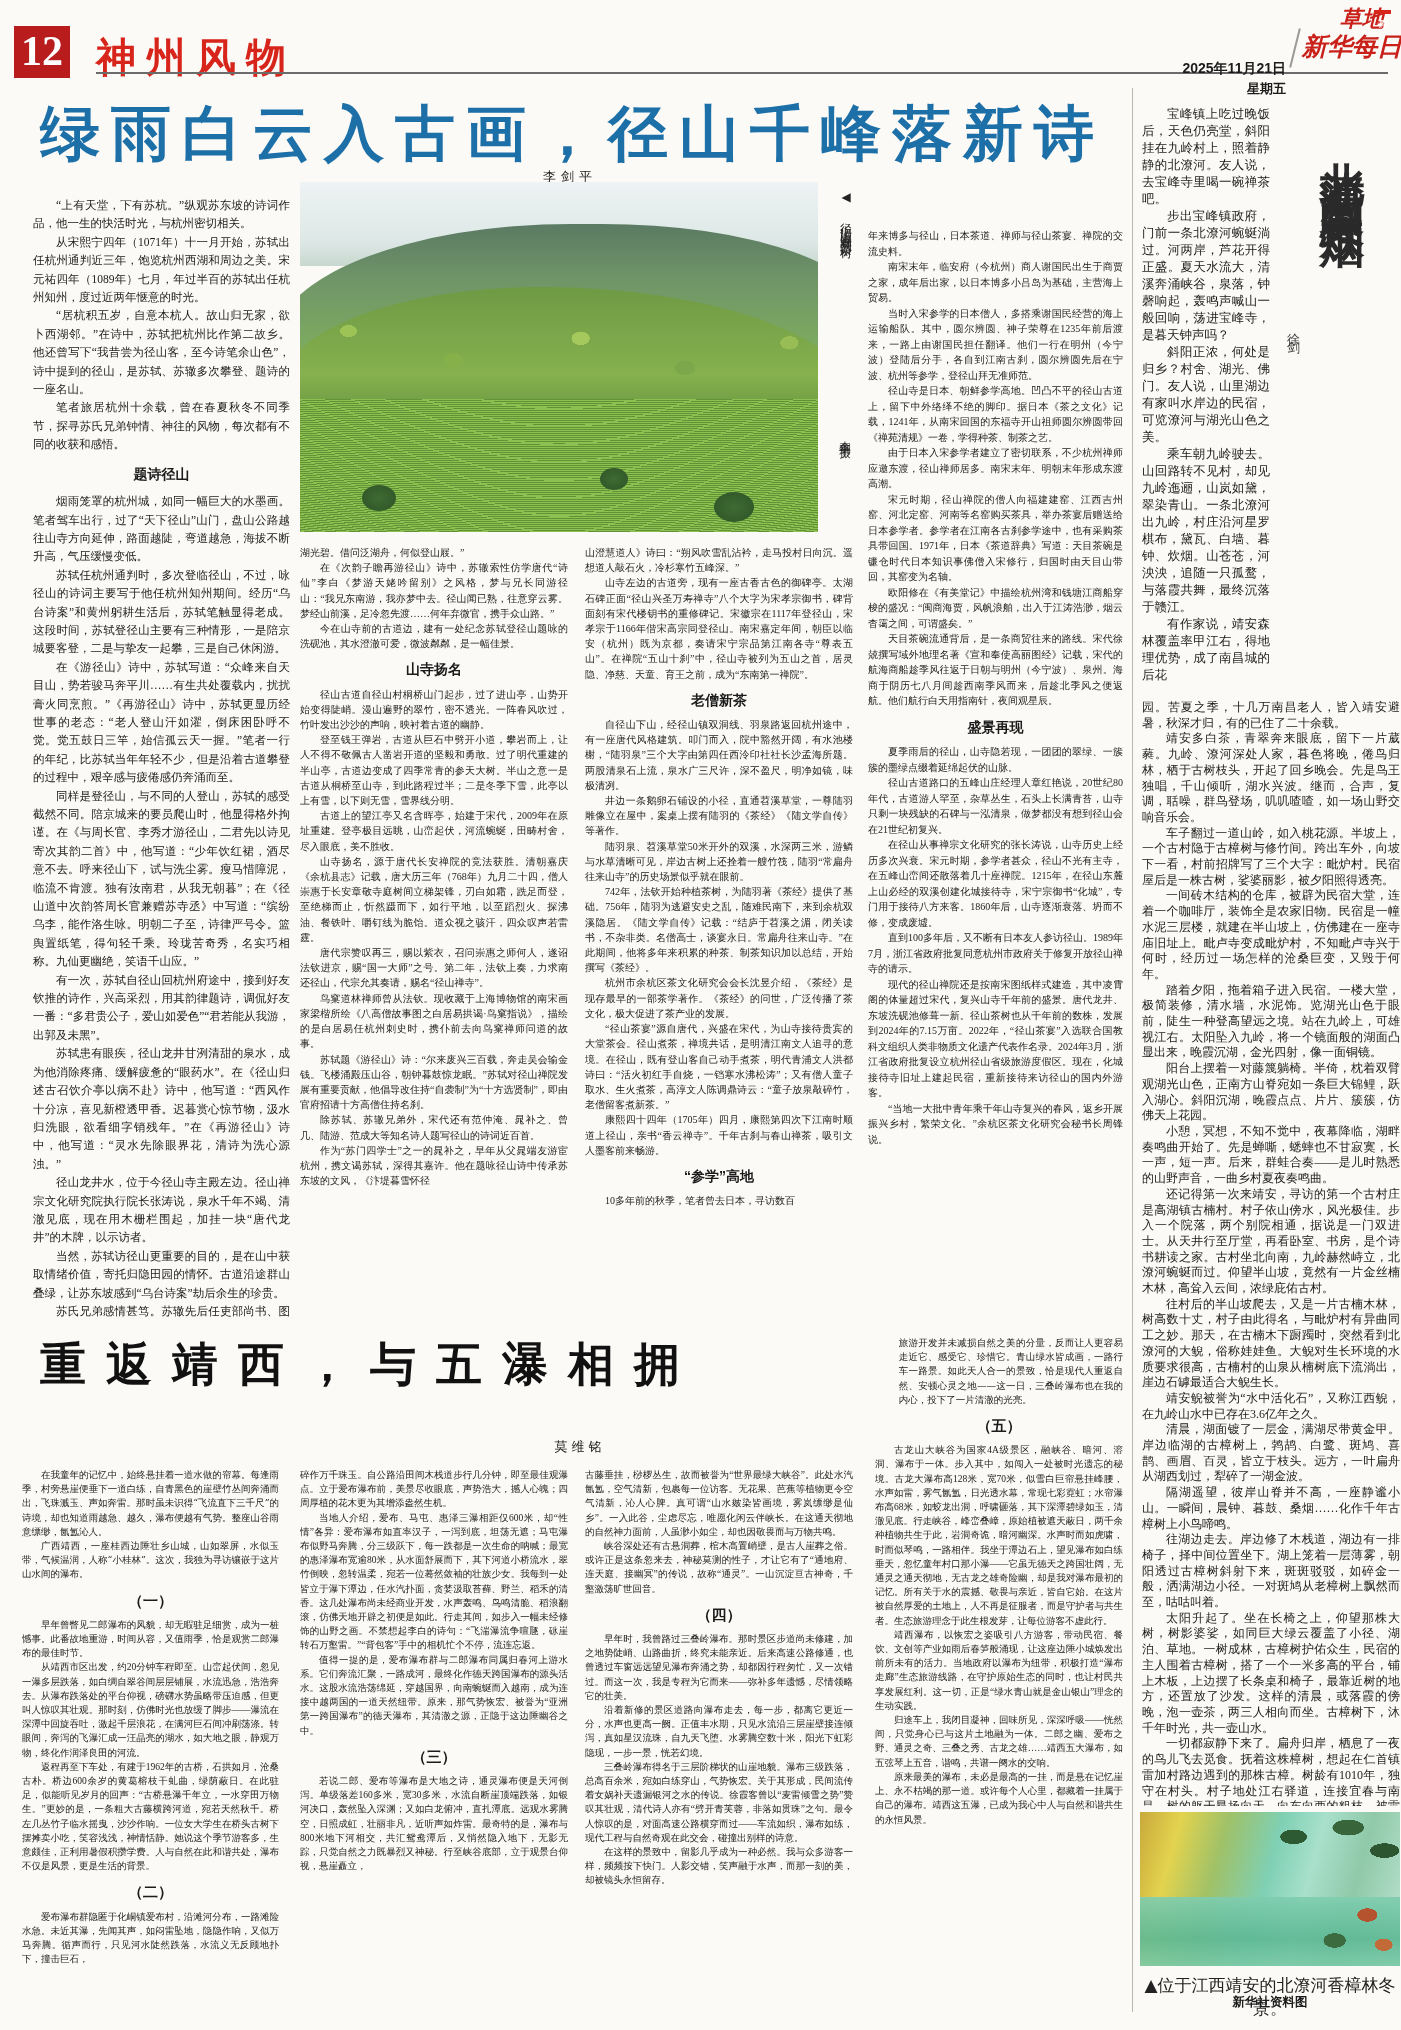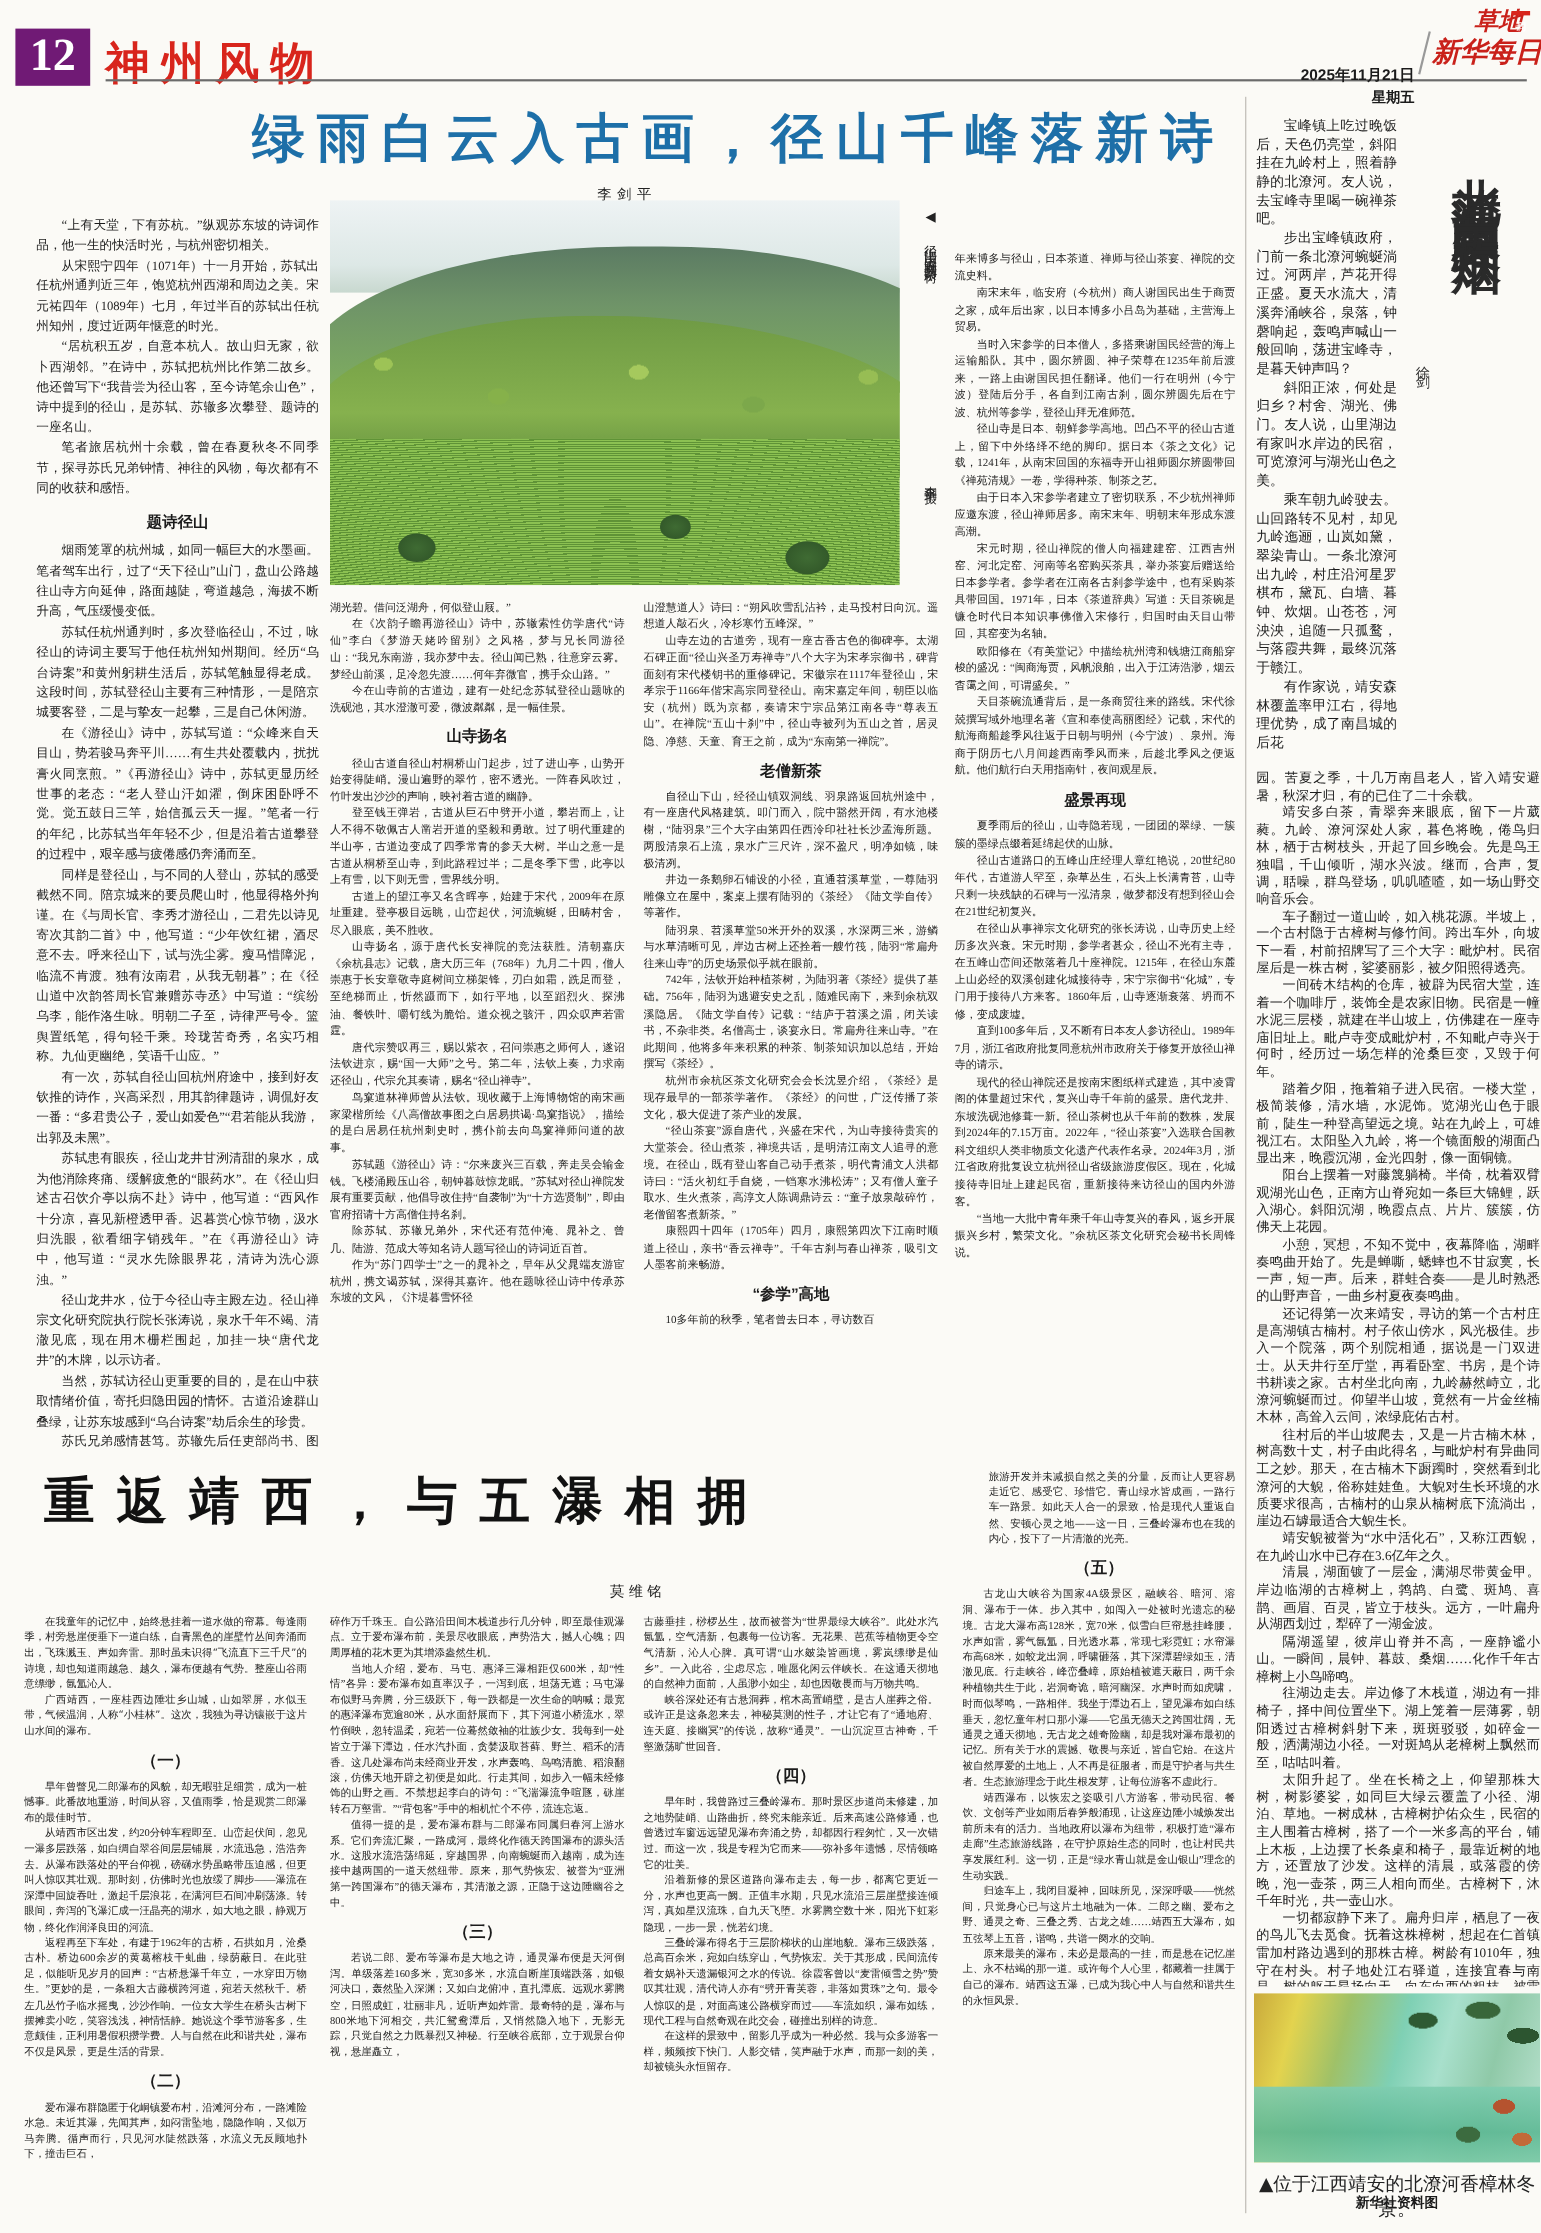--- a/index.html
+++ b/index.html
@@ -1,34 +1,34 @@
 <!DOCTYPE html>
 <html><head>
 <meta charset="utf-8">
 <style>
   html,body{margin:0;padding:0;}
   body{width:1401px;height:2030px;position:relative;background:#fbfaf6;color:#1b1b1b;
        font-family:"Liberation Serif","DejaVu Serif",serif;overflow:hidden;}
   .abs{position:absolute;}
   
-  .pgnum{left:14px;top:26px;width:68px;height:52px;background:#701a75;color:#fff;
+  .pgnum{left:14px;top:26px;width:56px;height:52px;background:#b91c1c;color:#fff;
          font-size:42px;font-weight:bold;text-align:center;line-height:50px;font-family:"Liberation Serif",serif;}
   .secname{left:96px;top:30px;font-size:40px;font-weight:bold;color:#d8251c;letter-spacing:10px;}
   .hdr-rule{left:96px;top:72px;width:1292px;height:2px;background:#6b6b6b;}
   .hdr-date{left:1128px;top:32px;width:158px;text-align:right;font-family:"Liberation Sans",sans-serif;margin-top:28px;}
   .hdr-date .d1{font-size:14px;font-weight:bold;}
   .hdr-date .d2{font-size:13px;font-weight:bold;margin-top:2px;}
   .hdr-slash{left:1294px;top:28px;width:2px;height:40px;background:#999;transform:rotate(14deg);}
   .masthead{left:1302px;top:30px;font-size:25px;font-weight:bold;color:#c9211a;
             font-style:italic;letter-spacing:0px;white-space:nowrap;}
   .weekly{left:1340px;top:4px;font-size:22px;color:#c9211a;font-style:italic;font-weight:bold;}
   .weekly-badge{left:1374px;top:10px;background:#d8251c;color:#fff;font-size:9px;padding:2px 2px;
                 writing-mode:vertical-rl;font-family:"Liberation Sans",sans-serif;}
   
-  .m-headline{left:54px;top:94px;width:1060px;text-align:right;font-size:48px;font-weight:bold;
+  .m-headline{left:40px;top:94px;width:1060px;text-align:left;font-size:60px;font-weight:bold;
               color:#1d6fa8;letter-spacing:11px;white-space:nowrap;}
   .m-byline{left:40px;top:168px;width:1060px;text-align:center;font-size:13px;letter-spacing:5px;color:#222;}
   .col{text-align:justify;overflow:hidden;}
   .m-c1{left:33px;top:196px;width:257px;height:1124px;font-size:11.5px;line-height:18.4px;}
   .m-c2{left:300px;top:545px;width:268px;height:775px;font-size:10px;line-height:15.2px;}
   .m-c3{left:585px;top:545px;width:268px;height:775px;font-size:10px;line-height:15.2px;}
   .m-c4{left:868px;top:228px;width:255px;height:1086px;font-size:10px;line-height:15.5px;}
   .blk{margin:0;}
   .blk-p{text-indent:2em;}
   .blk-c{text-indent:0;}

